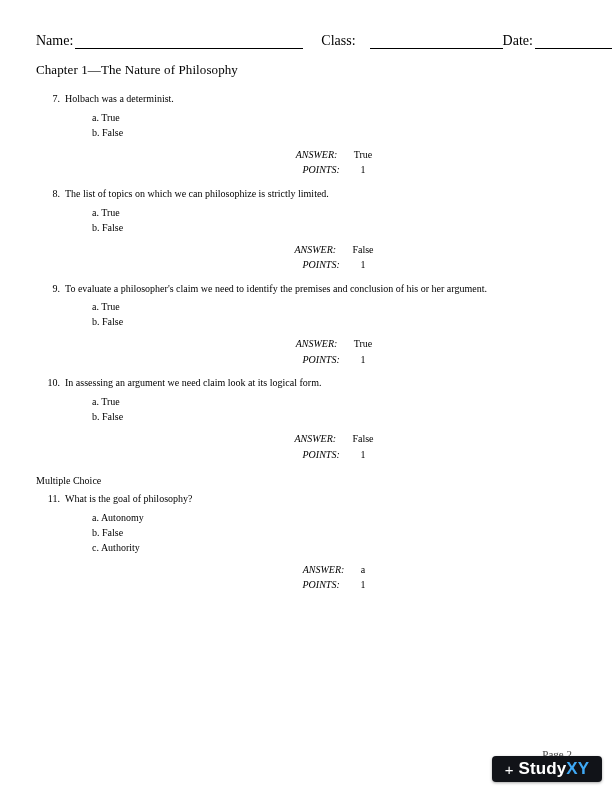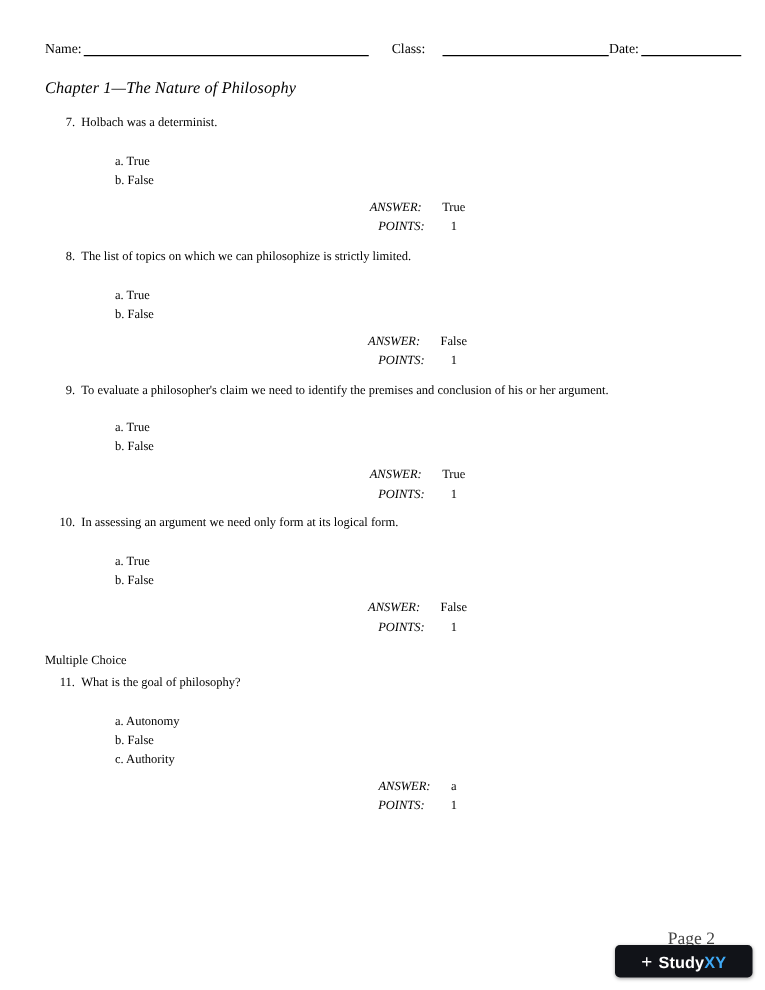--- a/index.html
+++ b/index.html
@@ -23,21 +23,21 @@
   }
 
   
   .header-row {
     position: absolute;
     top: 33px;
     left: 36px;
     right: 36px;
     display: flex;
     align-items: flex-end;
-    font-size: 11px;
+    font-size: 14px;
     font-family: "Liberation Serif", serif;
   }
   .field {
     display: flex;
     align-items: flex-end;
     white-space: nowrap;
   }
   .field-label { padding-right: 2px; }
   .field-rule {
     border-bottom: 1px solid #000;
@@ -50,21 +50,20 @@
   .field-class { margin-left: 18px; gap: 12px; }
   .field-date { margin-left: 0; }
 
   
   .chapter-title {
     position: absolute;
     top: 62px;
     left: 36px;
     font-size: 13px;
     letter-spacing: 0.1px;
-    font-style: italic;
   }
 
   
   .content {
     position: absolute;
     top: 92px;
     left: 36px;
     right: 36px;
   }
 
@@ -79,21 +78,21 @@
   .q-num {
     width: 24px;
     text-align: right;
     padding-right: 5px;
     flex: none;
   }
   .q-text {
     flex: 1;
   }
   .options {
-    margin-top: 16px;
+    margin-top: 4px;
     margin-left: 29px;
   }
   .option {
     font-size: 10px;
     line-height: 1.5;
     padding-left: 27px;
   }
   .meta {
     margin-top: 7px;
     margin-left: 29px;
@@ -119,21 +118,21 @@
     font-size: 10px;
     margin: 13px 0 6px 0;
     padding-left: 0;
   }
 
   
   .page-number {
     position: absolute;
     bottom: 32px;
     right: 40px;
-    font-size: 14px;
+    font-size: 11px;
     color: #444;
   }
 
   
   .badge {
     position: absolute;
     right: 10px;
     bottom: 10px;
     width: 110px;
     height: 26px;
@@ -147,21 +146,21 @@
   }
   .badge-plus {
     color: #ffffff;
     font-size: 15px;
     font-family: "Liberation Sans", sans-serif;
     line-height: 1;
     font-weight: 400;
   }
   .badge-text {
     color: #ffffff;
-    font-size: 13px;
+    font-size: 17px;
     font-family: "Liberation Sans", sans-serif;
     font-weight: 700;
     letter-spacing: 0.1px;
   }
   .badge-text .accent { color: #3fa9f5; }
 </style>
 </head>
 <body>
 
 <div class="page">
@@ -244,21 +243,21 @@
         <div class="meta-row">
           <span class="meta-key">POINTS:</span>
           <span class="meta-val">1</span>
         </div>
       </div>
     </div>
 
     <div class="question-block">
       <div class="q-line">
         <span class="q-num">10.</span>
-        <span class="q-text">In assessing an argument we need only form at its logical form.</span>
+        <span class="q-text">In assessing an argument we need claim look at its logical form.</span>
       </div>
       <div class="options">
         <div class="option">a. True</div>
         <div class="option">b. False</div>
       </div>
       <div class="meta">
         <div class="meta-row">
           <span class="meta-key">ANSWER:</span>
           <span class="meta-val">False</span>
         </div>

